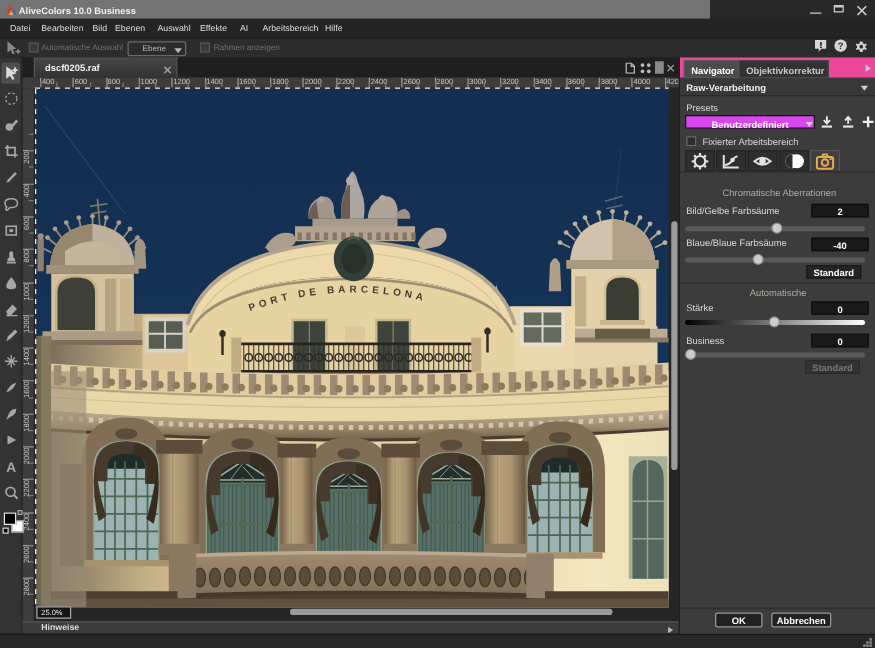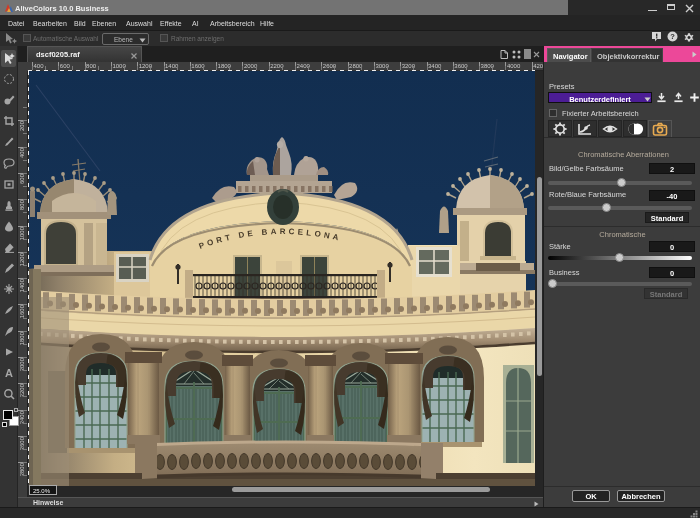--- a/index.html
+++ b/index.html
@@ -963,22 +963,28 @@
       <div class="abs" style="left:3px;top:2px;width:44px;height:14px;background:#4c4c4c;border:1px solid #5a5a5a;border-bottom:none">
         <span class="abs" style="left:5px;top:2.5px;font-size:7.5px;font-weight:bold;color:#fff">Navigator</span>
       </div>
       <div class="abs" style="left:47px;top:2px;width:72px;height:14px;background:#333;border:1px solid #444;border-bottom:none">
         <span class="abs" style="left:5px;top:2.5px;font-size:7.5px;font-weight:bold;color:#c9c9c9">Objektivkorrektur</span>
       </div>
       <svg class="abs" style="left:148px;top:5px" width="5" height="7" viewBox="0 0 5 7">
         <path d="M0.5,0.5 L4.5,3.5 L0.5,6.5 Z" fill="#ccc"></path>
       </svg>
     </div>
+    <div class="abs" style="left:0;top:17px;width:157px;height:14px;background:#383838;border-bottom:1px solid #2a2a2a">
+      <span class="abs" style="left:5px;top:2.5px;font-size:7.5px;font-weight:bold;color:#f0f0f0">Raw-Verarbeitung</span>
+      <svg class="abs" style="left:144px;top:5px" width="7" height="5" viewBox="0 0 7 5">
+        <path d="M0.5,0.5 L6.5,0.5 L3.5,4.5 Z" fill="#ccc"></path>
+      </svg>
+    </div>
     <span class="abs" style="left:5px;top:36px;font-size:7.5px;color:#d9d9d9">Presets</span>
-    <div class="abs" style="left:4px;top:46px;width:104px;height:11px;background:#4c1d95;border:1px solid #0f0f0f">
+    <div class="abs" style="left:4px;top:46px;width:104px;height:11px;background:#d946ef;border:1px solid #0f0f0f">
       <span class="abs" style="left:0;top:1.5px;width:100%;text-align:center;font-size:7.5px;font-weight:bold;color:#fff">Benutzerdefiniert</span>
       <svg class="abs" style="left:95px;top:4px" width="7" height="5" viewBox="0 0 7 5">
         <path d="M0.5,0.5 L6.5,0.5 L3.5,4.5 Z" fill="#ccc"></path>
       </svg>
     </div>
     <svg class="abs" style="left:112px;top:46px" width="11" height="11" viewBox="0 0 11 11">
       <path d="M5.5,1 L5.5,6 M3,4 L5.5,6.8 L8,4" stroke="#e8e8e8" stroke-width="1.5" fill="none"></path>
       <rect x="1.4" y="8.4" width="8.2" height="1.7" fill="#e8e8e8"></rect>
     </svg>
     <svg class="abs" style="left:129px;top:46px" width="11" height="11" viewBox="0 0 11 11">
@@ -1022,27 +1028,27 @@
         <path d="M6.5,5.5 L7.5,3.6 L10.5,3.6 L11.5,5.5" fill="none" stroke="#e8aa50" stroke-width="1.6"></path>
         <circle cx="9" cy="10" r="2.6" fill="none" stroke="#e8aa50" stroke-width="1.6"></circle>
         <rect x="12.6" y="6.6" width="1.8" height="1.4" fill="#e8aa50"></rect>
       </svg></div>
     <div class="abs" style="left:0;top:91px;width:157px;height:1px;background:#2a2a2a"></div>
     <div class="abs" style="left:0;top:104px;width:159px;text-align:center;font-size:7.5px;color:#b5ab9c">Chromatische Aberrationen</div>
     <span class="abs" style="left:5px;top:118px;font-size:7.5px;color:#d9d9d9">Bild/Gelbe Farbsäume</span>
     <div style="position:absolute;left:105px;top:117px;width:46px;height:11px;background:#191919;border:1px solid #101010;color:#fff;font-size:7.5px;font-weight:bold;text-align:center;line-height:11px">2</div>
     <div style="position:absolute;left:4px;top:135px;width:144px;height:3.5px;border-radius:2px;background:#5a5a5a;"></div>
     <div style="position:absolute;left:72.5px;top:131.5px;width:9px;height:9px;border-radius:50%;background:#ccc;border:1px solid #888"></div>
-    <span class="abs" style="left:5px;top:144px;font-size:7.5px;color:#d9d9d9">Rote/Blaue Farbsäume</span>
+    <span class="abs" style="left:5px;top:144px;font-size:7.5px;color:#d9d9d9">Blaue/Blaue Farbsäume</span>
     <div style="position:absolute;left:105px;top:144px;width:46px;height:11px;background:#191919;border:1px solid #101010;color:#fff;font-size:7.5px;font-weight:bold;text-align:center;line-height:11px">-40</div>
     <div style="position:absolute;left:4px;top:160px;width:144px;height:3.5px;border-radius:2px;background:#5a5a5a;"></div>
     <div style="position:absolute;left:57.5px;top:156.5px;width:9px;height:9px;border-radius:50%;background:#ccc;border:1px solid #888"></div>
     <div class="abs" style="left:101px;top:166px;width:44px;height:11px;background:#242424;border:1px solid #1a1a1a;color:#fff;font-size:7.5px;font-weight:bold;text-align:center;line-height:11px">Standard</div>
     <div class="abs" style="left:0;top:180px;width:157px;height:1px;background:#2c2c2c"></div>
-    <div class="abs" style="left:0;top:184px;width:157px;text-align:center;font-size:7.5px;color:#b5ab9c">Chromatische</div>
+    <div class="abs" style="left:0;top:184px;width:157px;text-align:center;font-size:7.5px;color:#b5ab9c">Automatische</div>
     <span class="abs" style="left:5px;top:196px;font-size:7.5px;color:#d9d9d9">Stärke</span>
     <div style="position:absolute;left:105px;top:195px;width:46px;height:11px;background:#191919;border:1px solid #101010;color:#fff;font-size:7.5px;font-weight:bold;text-align:center;line-height:11px">0</div>
     <div style="position:absolute;left:4px;top:210px;width:144px;height:3.5px;border-radius:2px;background:linear-gradient(90deg,#000,#fff);"></div>
     <div style="position:absolute;left:70.5px;top:206.5px;width:9px;height:9px;border-radius:50%;background:#ccc;border:1px solid #888"></div>
     <span class="abs" style="left:5px;top:222px;font-size:7.5px;color:#d9d9d9">Business</span>
     <div style="position:absolute;left:105px;top:221px;width:46px;height:11px;background:#191919;border:1px solid #101010;color:#fff;font-size:7.5px;font-weight:bold;text-align:center;line-height:11px">0</div>
     <div style="position:absolute;left:4px;top:236px;width:144px;height:3.5px;border-radius:2px;background:#5a5a5a;"></div>
     <div style="position:absolute;left:3.5px;top:232.5px;width:9px;height:9px;border-radius:50%;background:#ccc;border:1px solid #888"></div>
     <div class="abs" style="left:100px;top:242px;width:44px;height:11px;background:#333;border:1px solid #2a2a2a;color:#777;font-size:7.5px;font-weight:bold;text-align:center;line-height:11px">Standard</div>
     <div class="abs" style="left:0;top:440px;width:157px;height:1px;background:#2c2c2c"></div>

